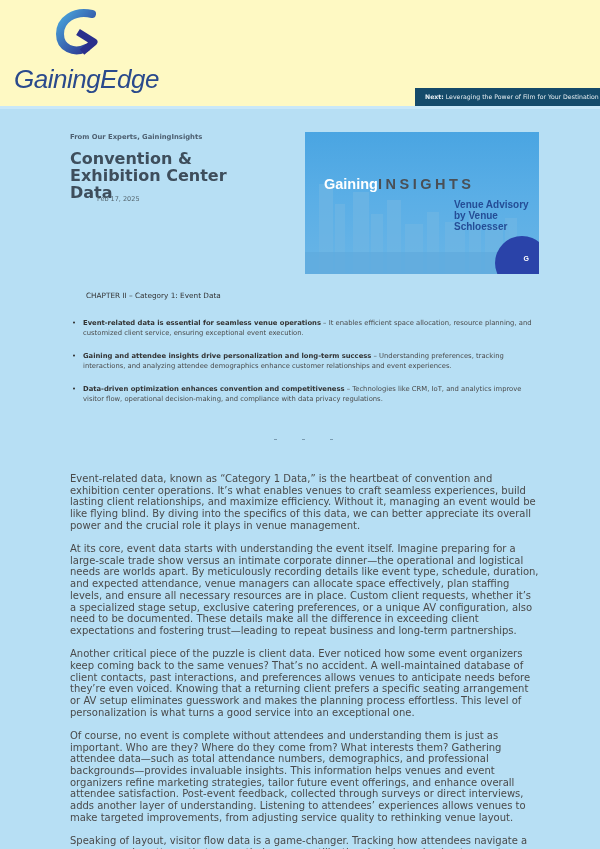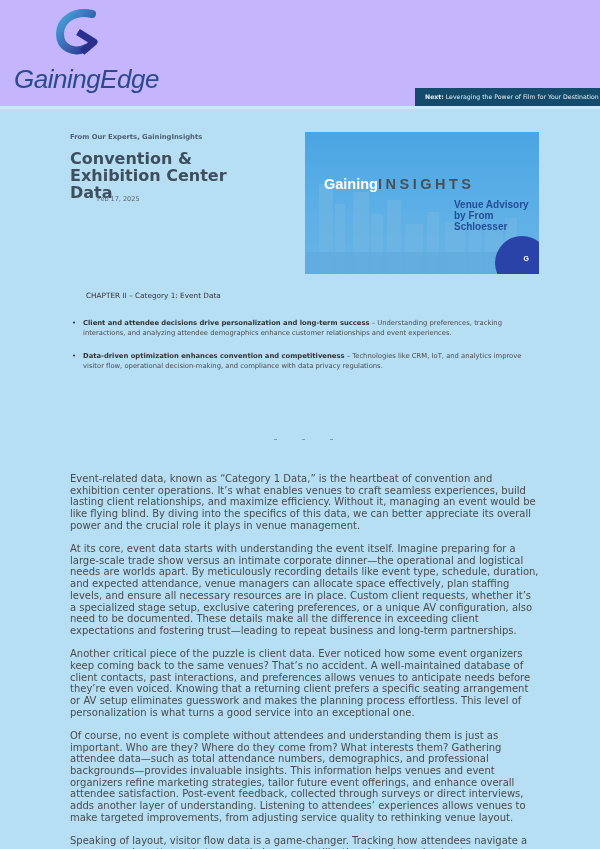--- a/index.html
+++ b/index.html
@@ -5,21 +5,21 @@
     * { box-sizing: border-box; margin: 0; padding: 0; }
     html, body { width: 600px; height: 849px; overflow: hidden; }
     body {
       background: #b7dff4;
       font-family: "DejaVu Sans", sans-serif;
       color: #333;
       position: relative;
     }
     .topbar {
       position: absolute; left: 0; top: 0; width: 600px; height: 106px;
-      background: #c4b5fd;
+      background: #fef9c3;
     }
     .logo {
       position: absolute; left: 12px; top: 8px; width: 140px; height: 86px;
     }
     .logo svg { position: absolute; left: 40px; top: 0; }
     .logo-text {
       position: absolute; left: 2px; top: 56px;
       font-family: "Liberation Sans", sans-serif;
       font-size: 26px; color: #2a4a8c; letter-spacing: -0.5px;
       font-style: italic;
@@ -143,30 +143,31 @@
       <rect x="140" y="58" width="20" height="52"></rect>
       <rect x="164" y="46" width="12" height="64"></rect>
       <rect x="180" y="62" width="18" height="48"></rect>
       <rect x="200" y="54" width="12" height="56"></rect>
     </g>
     <rect x="0" y="88" width="234" height="22" fill="#5ea8dc" opacity="0.6"></rect>
   </svg>
   <div class="hero-brand"><span>Gaining</span><span class="ins">INSIGHTS</span></div>
   <div class="hero-sub">
     <div>Venue Advisory</div>
-    <div>by From Schloesser</div>
+    <div>by Venue Schloesser</div>
   </div>
   <div class="hero-badge"></div>
   <span class="hero-badge-g">G</span>
 </div>
 
 <div class="chapter">CHAPTER II – Category 1: Event Data</div>
 
 <ul class="bullets">
-  <li><b>Client and attendee decisions drive personalization and long-term success</b><span> – Understanding preferences, tracking interactions, and analyzing attendee demographics enhance customer relationships and event experiences.</span></li>
+  <li><b>Event-related data is essential for seamless venue operations</b><span> – It enables efficient space allocation, resource planning, and customized client service, ensuring exceptional event execution.</span></li>
+  <li><b>Gaining and attendee insights drive personalization and long-term success</b><span> – Understanding preferences, tracking interactions, and analyzing attendee demographics enhance customer relationships and event experiences.</span></li>
   <li><b>Data-driven optimization enhances convention and competitiveness</b><span> – Technologies like CRM, IoT, and analytics improve visitor flow, operational decision-making, and compliance with data privacy regulations.</span></li>
 </ul>
 
 <div class="dots">
   <span style="left:4px"></span>
   <span style="left:32px"></span>
   <span style="left:60px"></span>
 </div>
 
 <div class="body">

